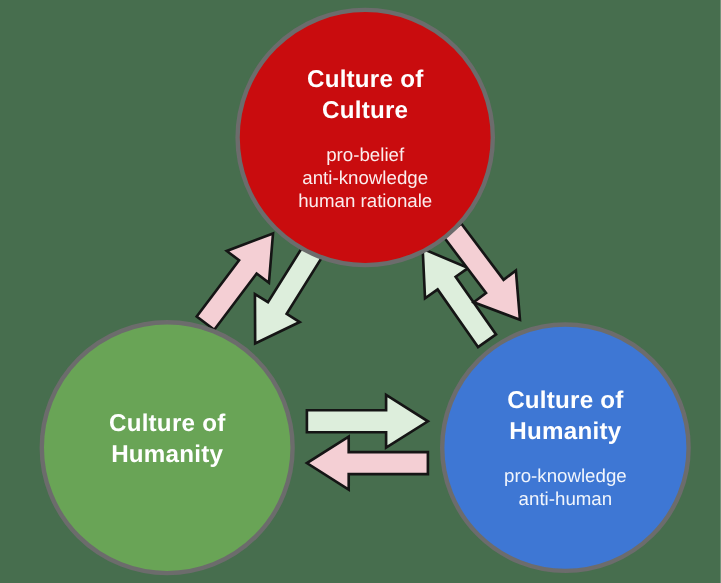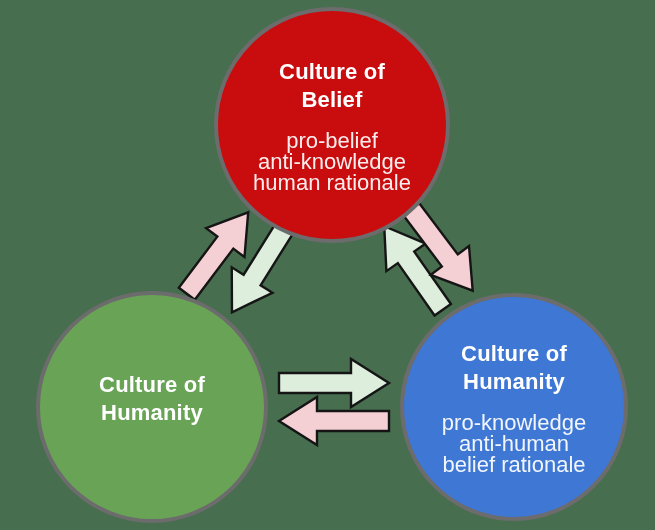--- a/index.html
+++ b/index.html
@@ -39,21 +39,21 @@
     color: #ffffff;
     font-weight: 700;
     font-size: 22px;
     line-height: 28px;
     margin-bottom: 16px;
     letter-spacing: 0.2px;
   }
   .circle .node-attrs {
     color: rgba(255, 255, 255, 0.93);
     font-weight: 400;
-    font-size: 22px;
+    font-size: 17px;
     line-height: 21px;
   }
   .circle-belief    { left: 214px; top: 7px;   width: 236px; height: 236px; }
   .circle-humanity  { left: 36px;  top: 291px; width: 232px; height: 232px; }
   .circle-knowledge { left: 400px; top: 293px; width: 228px; height: 228px; }
 </style>
 </head>
 <body>
 
 <div class="canvas" style="background: rgb(71, 110, 78);">
@@ -73,21 +73,21 @@
     <use href="#arrowD" transform="translate(442,250) rotate(53)" fill="#f4cfd4" style="stroke: rgb(21, 21, 21);"></use>
 
     <use href="#arrowH" transform="translate(334,383)" fill="#ddeedc" style="stroke: rgb(21, 21, 21);"></use>
 
     <use href="#arrowH" transform="translate(334,421) rotate(180)" fill="#f4cfd4" style="stroke: rgb(21, 21, 21);"></use>
   </svg>
 
   <div class="circle circle-belief" style="background: rgb(201, 12, 14); border-color: rgb(108, 108, 108);">
     <div class="node-title">
       <div>Culture of</div>
-      <div>Belief</div>
+      <div>Culture</div>
     </div>
     <div class="node-attrs">
       <div>pro-belief</div>
       <div>anti-knowledge</div>
       <div>human rationale</div>
     </div>
   </div>
 
   <div class="circle circle-humanity" style="background: rgb(105, 164, 86); border-color: rgb(108, 108, 108);">
     <div class="node-title">
@@ -97,17 +97,16 @@
   </div>
 
   <div class="circle circle-knowledge" style="background: rgb(62, 119, 212); border-color: rgb(108, 108, 108);">
     <div class="node-title">
       <div>Culture of</div>
       <div>Humanity</div>
     </div>
     <div class="node-attrs">
       <div>pro-knowledge</div>
       <div>anti-human</div>
-      <div>belief rationale</div>
     </div>
   </div>
 
 </div>
 
 </body></html>

